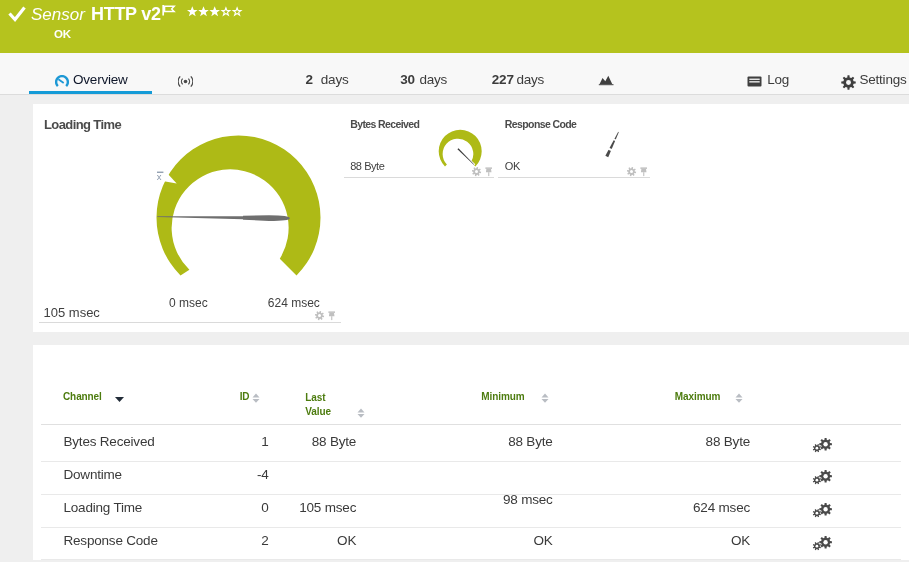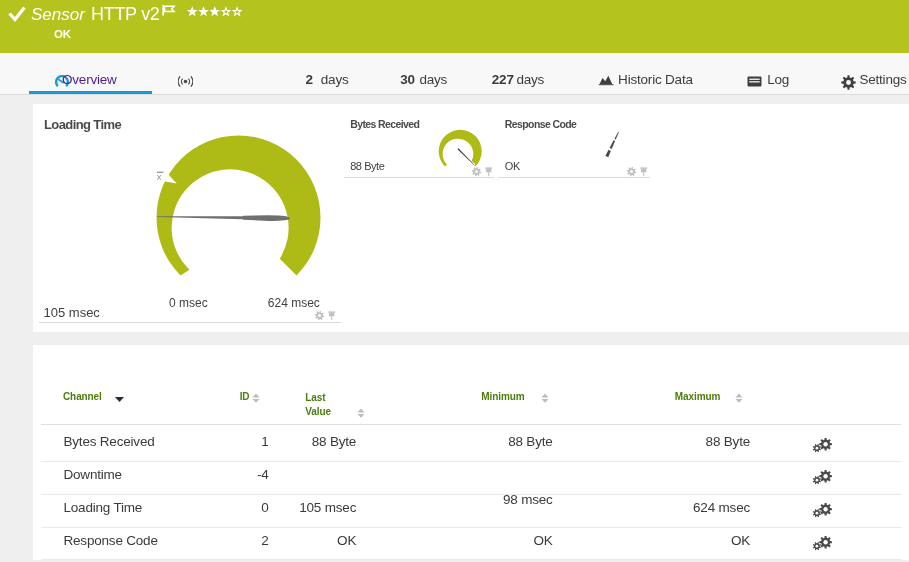--- a/index.html
+++ b/index.html
@@ -3,21 +3,21 @@
 <meta charset="utf-8">
 <style>
 * { margin:0; padding:0; box-sizing:border-box; }
 html,body { width:909px; height:562px; overflow:hidden; background:#efefef;
   font-family:"Liberation Sans", sans-serif; }
 .abs { position:absolute; }
 #page { position:relative; width:909px; height:562px; }
 
 #hdr { left:0; top:0; width:909px; height:53px; background:#b5c31e; color:#fff; }
 #hdr .sensor { left:31px; top:4.5px; font-size:17px; font-style:italic; }
-#hdr .name { left:91px; top:3.5px; font-size:18px; font-weight:normal; letter-spacing:-0.3px; }
+#hdr .name { left:91px; top:3.5px; font-size:18px; font-weight:bold; letter-spacing:-0.3px; }
 #hdr .ok { left:54px; top:27.5px; font-size:11.5px; font-weight:bold; letter-spacing:-0.3px; }
 
 #tabs { left:0; top:53px; width:909px; height:42px; background:#f8f8f8; border-bottom:1px solid #dcdcdc; }
 .tab { position:absolute; top:0; height:42px; line-height:54px; font-size:13.5px; letter-spacing:-0.2px; color:#3c3c3c; white-space:nowrap; }
 #ovl { left:29px; top:91px; width:123px; height:3px; background:#149bd7; }
 
 .card { background:#fff; }
 #card1 { left:33px; top:104px; width:876px; height:228px; }
 #card2 { left:33px; top:345px; width:876px; height:215px; }
 .ttl  { font-weight:bold; color:#4b4b4b; font-size:10.5px; letter-spacing:-0.6px; }
@@ -53,39 +53,38 @@
       <path d="M5.3,1.8 L6.4,4.6 L9.2,4.6 L6.9,6.4 L7.8,9.2 L5.3,7.5 L2.8,9.2 L3.7,6.4 L1.4,4.6 L4.2,4.6 Z" transform="translate(44.8,0)" fill="none" stroke="#fff" stroke-width="1.1"></path>
     </svg>
     <div class="abs ok">OK</div>
   </div>
 
   <div id="tabs" class="abs">
     <svg class="abs" style="left:55px;top:22.3px" width="14" height="13" viewBox="0 0 14 13">
       <path d="M2.83 11.17 A5.9 5.9 0 1 1 11.17 11.17" fill="none" stroke="#1d98d5" stroke-width="2.4"></path>
       <path d="M3.4 4.3 L8.7 7.9" stroke="#1d98d5" stroke-width="1.8"></path>
     </svg>
-    <div class="tab" style="left:62px;color:#4c1d95;letter-spacing:-0.2px">Overview</div>
+    <div class="tab" style="left:73px;color:#0f172a;letter-spacing:-0.2px">Overview</div>
     <svg class="abs" style="left:178px;top:22.5px" width="15" height="11" viewBox="0 0 15 11">
       <circle cx="7.5" cy="5.5" r="1.8" fill="#4a4a4a"></circle>
       <path d="M4.6 2.7 A4 4 0 0 0 4.6 8.3" fill="none" stroke="#4a4a4a" stroke-width="1.2"></path>
       <path d="M10.4 2.7 A4 4 0 0 1 10.4 8.3" fill="none" stroke="#4a4a4a" stroke-width="1.2"></path>
       <path d="M2.2 0.4 A7.3 7.3 0 0 0 2.2 10.6" fill="none" stroke="#4a4a4a" stroke-width="1.2"></path>
       <path d="M12.8 0.4 A7.3 7.3 0 0 1 12.8 10.6" fill="none" stroke="#4a4a4a" stroke-width="1.2"></path>
     </svg>
     <div class="tab" style="left:305.4px;font-weight:bold">2</div>
     <div class="tab" style="left:320.8px">days</div>
     <div class="tab" style="left:400.3px;font-weight:bold">30</div>
     <div class="tab" style="left:419.4px">days</div>
     <div class="tab" style="left:491.8px;font-weight:bold">227</div>
     <div class="tab" style="left:516.4px">days</div>
     <svg class="abs" style="left:597.7px;top:21.5px" width="16" height="11" viewBox="0 0 16 11">
       <path d="M0.8 0 L0.8 10.2 L15.5 10.2 L15.5 9.2 L0.8 9.2" fill="#3f3f3f"></path>
       <path d="M1.5 9.2 L4.5 3 L7.3 6.3 L10.3 0.8 L14.3 9.2 Z" fill="#3f3f3f"></path>
     </svg>
-    <div class="tab" style="left:618.1px">Historic Data</div>
     <svg class="abs" style="left:747.2px;top:22.5px" width="15" height="11" viewBox="0 0 15 11">
       <rect x="0.5" y="0.5" width="14" height="10" rx="1" fill="#3f3f3f"></rect>
       <rect x="2.3" y="2.6" width="10.4" height="1.3" fill="#f8f8f8"></rect>
       <rect x="2.3" y="5.2" width="10.4" height="1.3" fill="#f8f8f8"></rect>
     </svg>
     <div class="tab" style="left:767.2px">Log</div>
     <svg class="abs" style="left:840.9px;top:21.5px" width="15" height="15" viewBox="0 0 14 14">
       <path d="M5.90 2.23 L6.11 0.26 L7.89 0.26 L8.10 2.23 L9.60 2.84 L11.14 1.61 L12.39 2.86 L11.16 4.40 L11.77 5.90 L13.74 6.11 L13.74 7.89 L11.77 8.10 L11.16 9.60 L12.39 11.14 L11.14 12.39 L9.60 11.16 L8.10 11.77 L7.89 13.74 L6.11 13.74 L5.90 11.77 L4.40 11.16 L2.86 12.39 L1.61 11.14 L2.84 9.60 L2.23 8.10 L0.26 7.89 L0.26 6.11 L2.23 5.90 L2.84 4.40 L1.61 2.86 L2.86 1.61 L4.40 2.84 Z" fill="#3f3f3f"></path>
         <circle cx="7" cy="7" r="2.3" fill="#f8f8f8"></circle>
     </svg>

